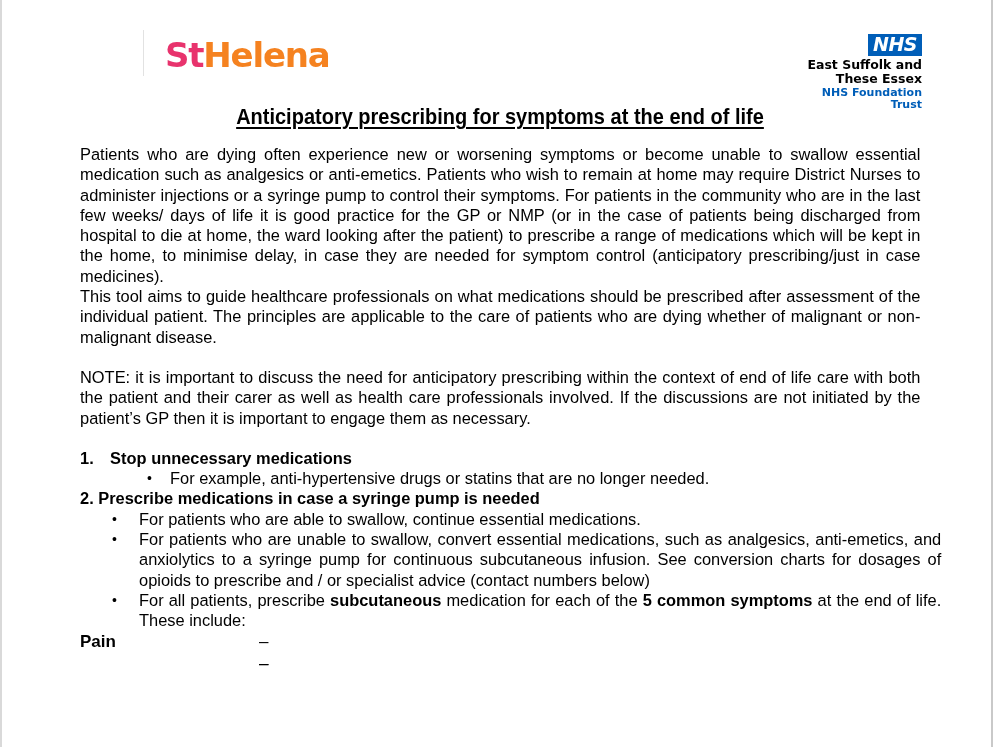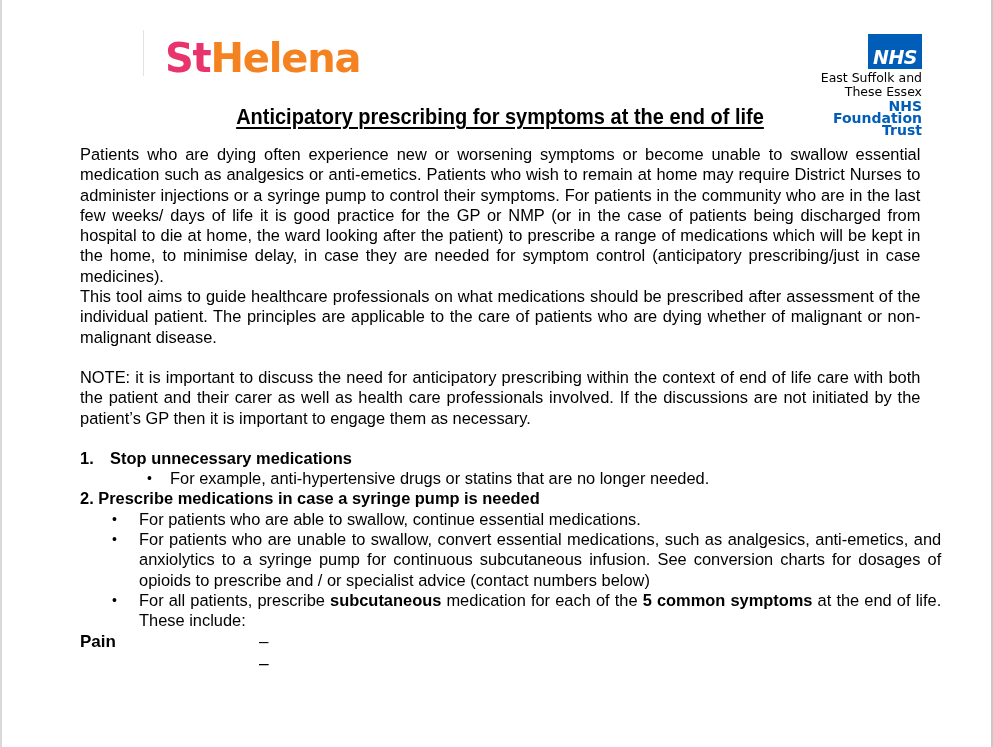--- a/index.html
+++ b/index.html
@@ -37,21 +37,21 @@
     width: 1px;
     height: 46px;
     background: #e2e2e2;
   }
   .sthelena-logo {
     position: absolute;
     left: 163px;
     top: 12px;
     font-family: "DejaVu Sans", sans-serif;
     font-weight: bold;
-    font-size: 40px;
+    font-size: 34px;
     letter-spacing: -1.2px;
     line-height: 1;
     white-space: nowrap;
   }
   .sthelena-logo .st { color: #e8336d; }
   .sthelena-logo .helena { color: #f58220; }
 
   .nhs-logo {
     position: absolute;
     right: 73px;
@@ -62,34 +62,34 @@
   .nhs-badge {
     display: inline-block;
     background: #005eb8;
     color: #ffffff;
     font-family: "DejaVu Sans", sans-serif;
     font-weight: bold;
     font-style: italic;
     font-size: 19px;
     line-height: 19px;
     letter-spacing: -0.5px;
-    padding: 14px 5px 2px 5px;
+    padding: 1px 5px 2px 5px;
   }
   .nhs-trust-name {
     font-family: "DejaVu Sans", sans-serif;
-    font-weight: normal;
+    font-weight: bold;
     font-size: 12.5px;
     line-height: 14px;
     color: #000000;
     margin-top: 2px;
   }
   .nhs-foundation {
     font-family: "DejaVu Sans", sans-serif;
     font-weight: bold;
-    font-size: 14px;
+    font-size: 11px;
     line-height: 12px;
     color: #005eb8;
     margin-top: 1px;
   }
 
   
   .doc {
     position: absolute;
     left: 78px;
     top: 104px;

